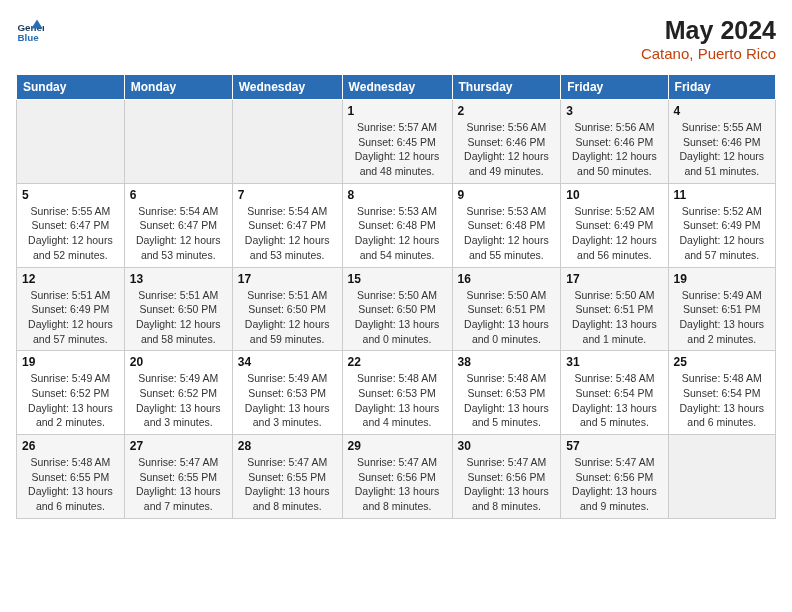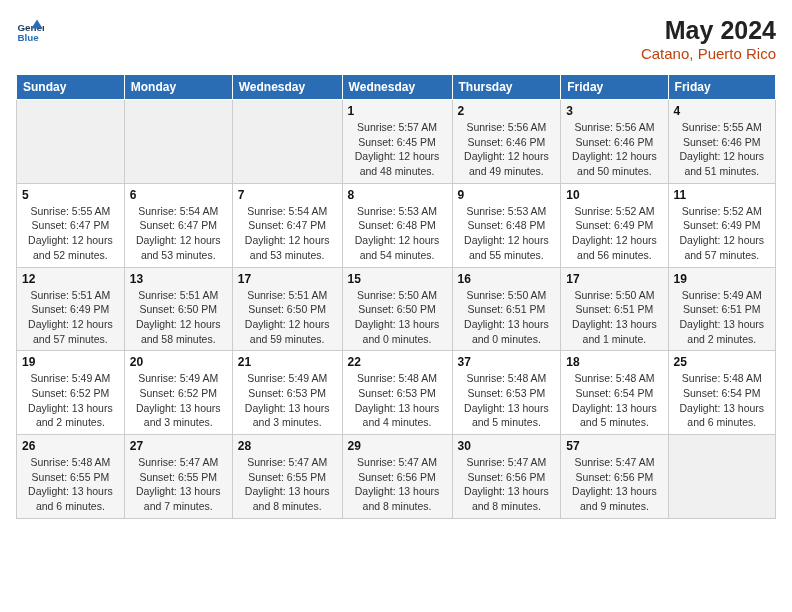--- a/index.html
+++ b/index.html
@@ -256,42 +256,42 @@
 and 2 minutes.</div>
         </td>
         <td>
           <div class="day-number">20</div>
           <div class="day-info" style="white-space: pre-line;">Sunrise: 5:49 AM
 Sunset: 6:52 PM
 Daylight: 13 hours
 and 3 minutes.</div>
         </td>
         <td>
-          <div class="day-number">21</div>
+          <div class="day-number">34</div>
           <div class="day-info" style="white-space: pre-line;">Sunrise: 5:49 AM
 Sunset: 6:53 PM
 Daylight: 13 hours
 and 3 minutes.</div>
         </td>
         <td>
           <div class="day-number">22</div>
           <div class="day-info" style="white-space: pre-line;">Sunrise: 5:48 AM
 Sunset: 6:53 PM
 Daylight: 13 hours
 and 4 minutes.</div>
         </td>
         <td>
-          <div class="day-number">37</div>
+          <div class="day-number">38</div>
           <div class="day-info" style="white-space: pre-line;">Sunrise: 5:48 AM
 Sunset: 6:53 PM
 Daylight: 13 hours
 and 5 minutes.</div>
         </td>
         <td>
-          <div class="day-number">18</div>
+          <div class="day-number">31</div>
           <div class="day-info" style="white-space: pre-line;">Sunrise: 5:48 AM
 Sunset: 6:54 PM
 Daylight: 13 hours
 and 5 minutes.</div>
         </td>
         <td>
           <div class="day-number">25</div>
           <div class="day-info" style="white-space: pre-line;">Sunrise: 5:48 AM
 Sunset: 6:54 PM
 Daylight: 13 hours

